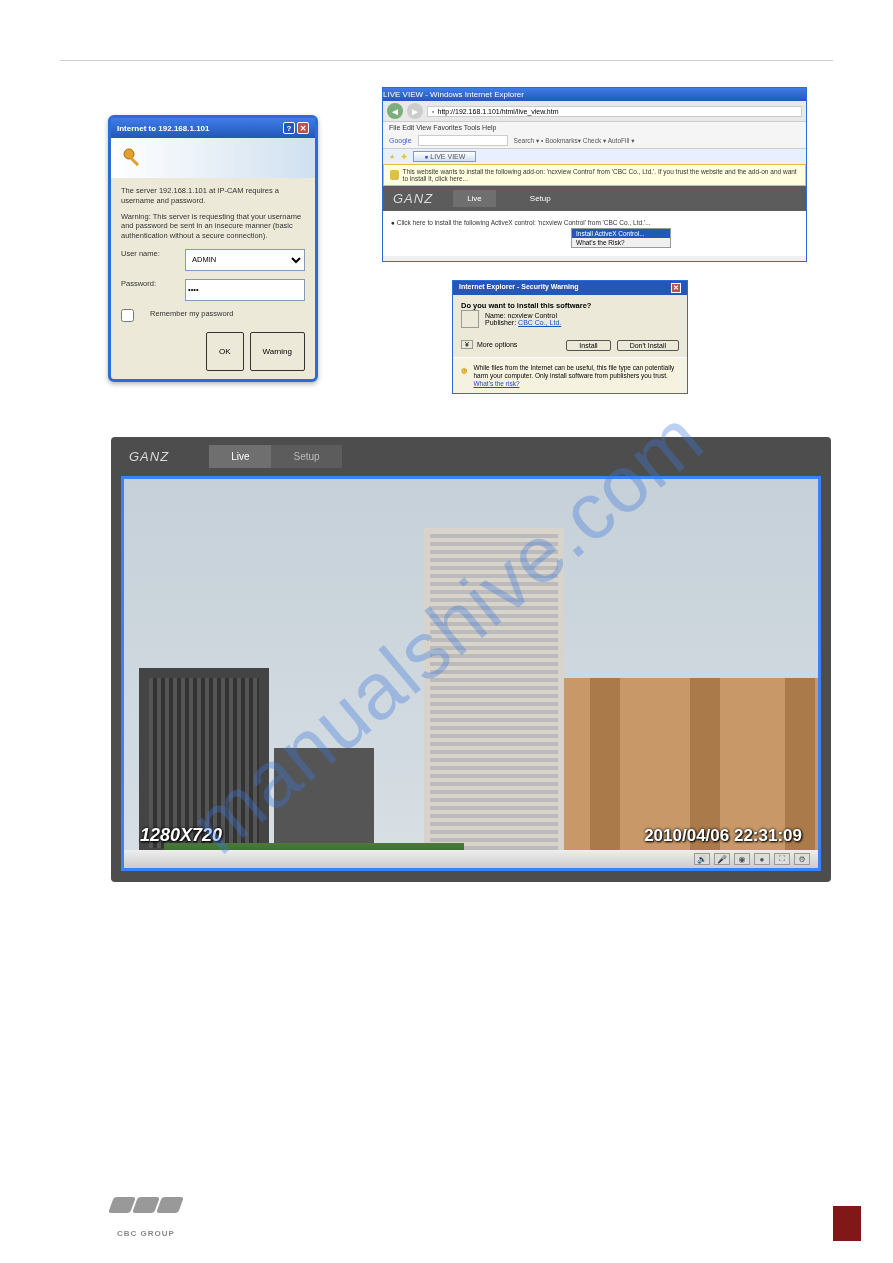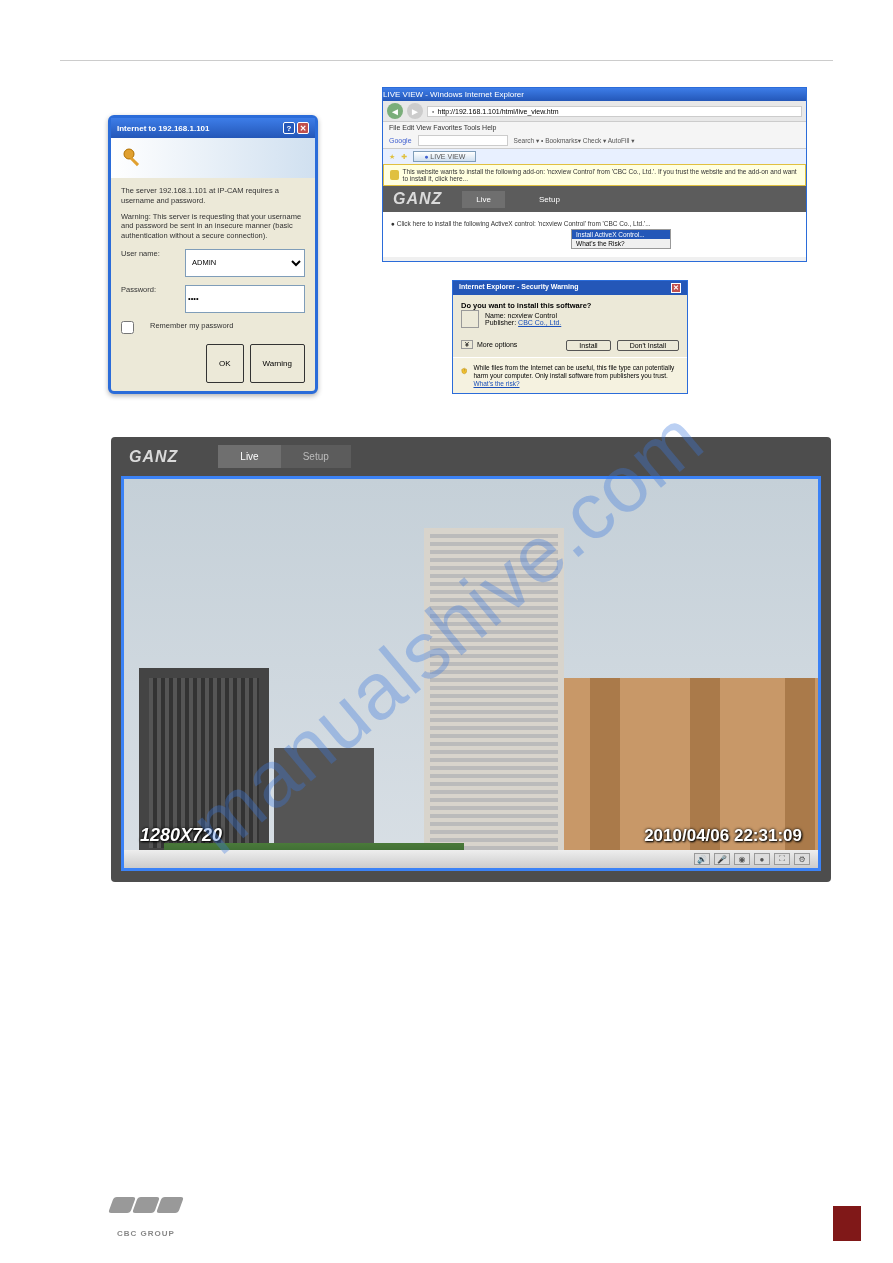--- a/index.html
+++ b/index.html
@@ -12,40 +12,40 @@
   .connect-title { background: linear-gradient(to bottom, #3d7de8, #2457b8); color: #fff; padding: 4px 6px; display: flex; justify-content: space-between; align-items: center; font-size: 8px; font-weight: bold; }
   .title-btns { display: flex; gap: 2px; }
   .title-btn { width: 12px; height: 12px; background: #c0504d; border: 1px solid #fff; color: #fff; display: flex; align-items: center; justify-content: center; font-size: 8px; border-radius: 2px; }
   .title-btn.help { background: #2457b8; }
   .connect-banner { height: 40px; background: linear-gradient(to right, #fff, #d0e0f0); display: flex; align-items: center; padding-left: 10px; }
   .key-icon { width: 24px; height: 24px; }
   .connect-body { padding: 8px 10px; font-size: 7.5px; line-height: 1.3; color: #333; }
   .connect-body .warn { margin-top: 6px; }
   .connect-body .row { display: flex; align-items: flex-start; margin-top: 8px; gap: 16px; }
   .connect-body .row label { width: 48px; }
-  .connect-body select, .connect-body input[type="password"] { flex: 1; border: 1px solid #7f9db9; font-size: 7.5px; padding: 1px 2px; height: 28px; }
+  .connect-body select, .connect-body input[type="password"] { flex: 1; border: 1px solid #7f9db9; font-size: 7.5px; padding: 1px 2px; height: 22px; }
   .connect-body select { background: #fff; }
   .connect-btns { display: flex; justify-content: flex-end; gap: 6px; margin-top: 10px; }
   .connect-btns button { padding: 14px 12px; font-size: 8px; border: 1px solid #333; background: #ece9d8; border-radius: 2px; }
 
   
   .ie-browser { position: absolute; left: 382px; top: 87px; width: 425px; height: 175px; border: 1px solid #2b6cd9; background: #f0f0f0; font-size: 7px; }
   .ie-title { background: linear-gradient(to bottom, #3d7de8, #2457b8); color: #fff; padding: 2px 0; font-size: 8px; }
   .ie-toolbar { background: #e8e8e8; border-bottom: 1px solid #ccc; padding: 2px 4px; display: flex; align-items: center; gap: 4px; }
   .ie-nav-btn { width: 16px; height: 16px; border-radius: 8px; background: #7aae7a; display: inline-flex; align-items: center; justify-content: center; color: #fff; font-size: 10px; }
   .ie-url { flex: 1; border: 1px solid #ccc; background: #fff; padding: 1px 4px; display: flex; align-items: center; gap: 3px; }
   .ie-menu { background: #f5f5f5; padding: 2px 6px; color: #333; }
   .ie-google { background: #f5f5f5; padding: 2px 6px; display: flex; align-items: center; gap: 6px; border-bottom: 1px solid #ccc; }
   .ie-google input { width: 90px; border: 1px solid #ccc; font-size: 7px; padding: 1px; }
   .ie-stars { background: #e8f0ff; padding: 2px 6px; display: flex; align-items: center; gap: 6px; }
   .ie-tab { background: linear-gradient(to bottom,#fff,#d0e0f0); padding: 1px 10px; border: 1px solid #7f9db9; font-size: 7px; color: #555; }
   .ie-notice { background: #ffffe0; border: 1px solid #e0c040; padding: 3px 6px; font-size: 6.5px; color: #333; display: flex; align-items: center; gap: 4px; }
   .ie-shield { width: 10px; height: 10px; background: #e0c040; border-radius: 2px; }
   .ganz-header { background: #5c5c5c; display: flex; align-items: center; padding: 4px 10px; gap: 20px; }
-  .ganz-logo { color: #dadada; font-weight: bold; font-style: italic; font-size: 16px; letter-spacing: 1px; }
+  .ganz-logo { color: #dadada; font-weight: normal; font-style: italic; font-size: 13px; letter-spacing: 1px; }
   .ganz-tab { color: #fff; padding: 4px 14px; font-size: 8px; }
   .ganz-tab.active { background: #6f6f6f; }
   .ie-content { background: #fff; padding: 8px; }
   .activex-prompt { font-size: 6.5px; color: #333; margin-bottom: 2px; }
   .activex-menu { position: relative; left: 180px; width: 100px; border: 1px solid #999; background: #f0f0f0; font-size: 6.5px; }
   .activex-menu .hi { background: #2457b8; color: #fff; padding: 1px 4px; }
   .activex-menu .it { padding: 1px 4px; }
 
   
   .sec-warning { position: absolute; left: 452px; top: 280px; width: 236px; border: 1px solid #2b6cd9; background: #ece9d8; font-size: 7px; }

